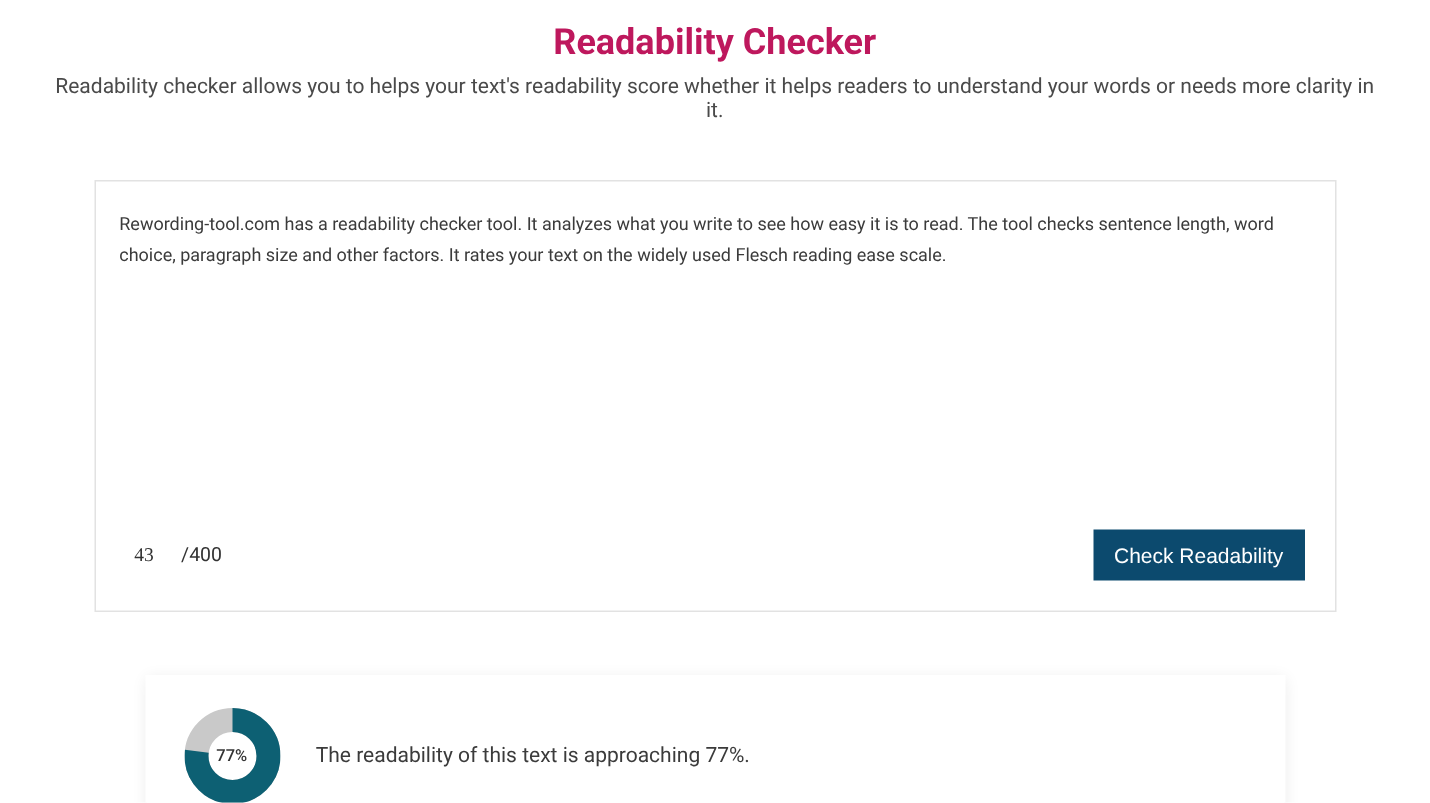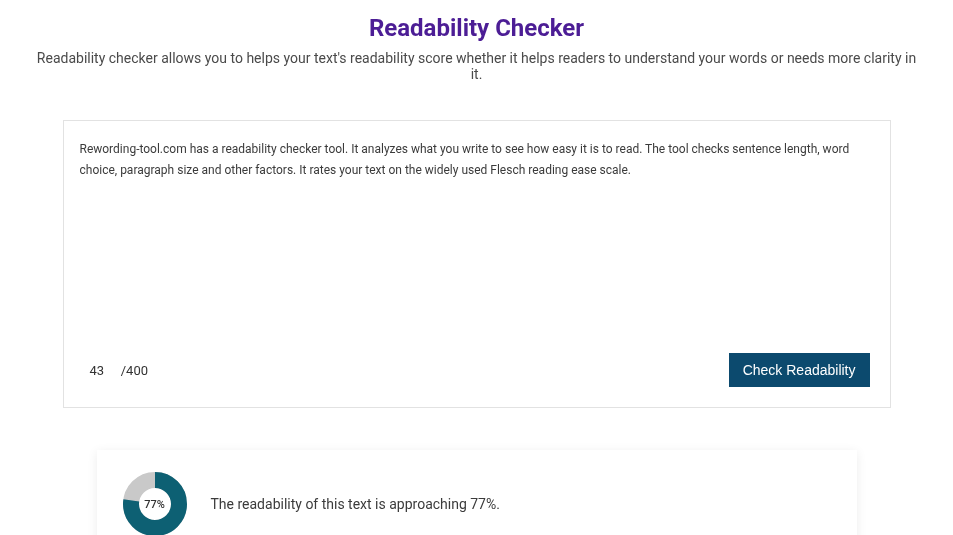--- a/index.html
+++ b/index.html
@@ -12,21 +12,21 @@
       background: #ffffff;
       color: #333;
       width: 953px;
       height: 535px;
       overflow: hidden;
     }
     .page-title {
       text-align: center;
       font-size: 24px;
       font-weight: 700;
-      color: #4c1d95;
+      color: #be185d;
       margin-top: 14px;
     }
     .page-subtitle {
       text-align: center;
       font-size: 14px;
       color: #4a4a4a;
       margin-top: 8px;
       padding: 0 30px;
     }
     .card {
@@ -66,20 +66,21 @@
       padding: 6px 6px 10px;
     }
     .word-count {
       font-size: 13px;
       color: #333;
       padding-left: 10px;
     }
     .word-count .count-num {
       display: inline-block;
       min-width: 22px;
+      font-family: Liberation Serif, serif;
     }
     .word-count .count-limit {
       margin-left: 6px;
     }
     .check-btn {
       background: #0c4a6e;
       color: #fff;
       border: none;
       padding: 9px 14px;
       font-size: 14px;

